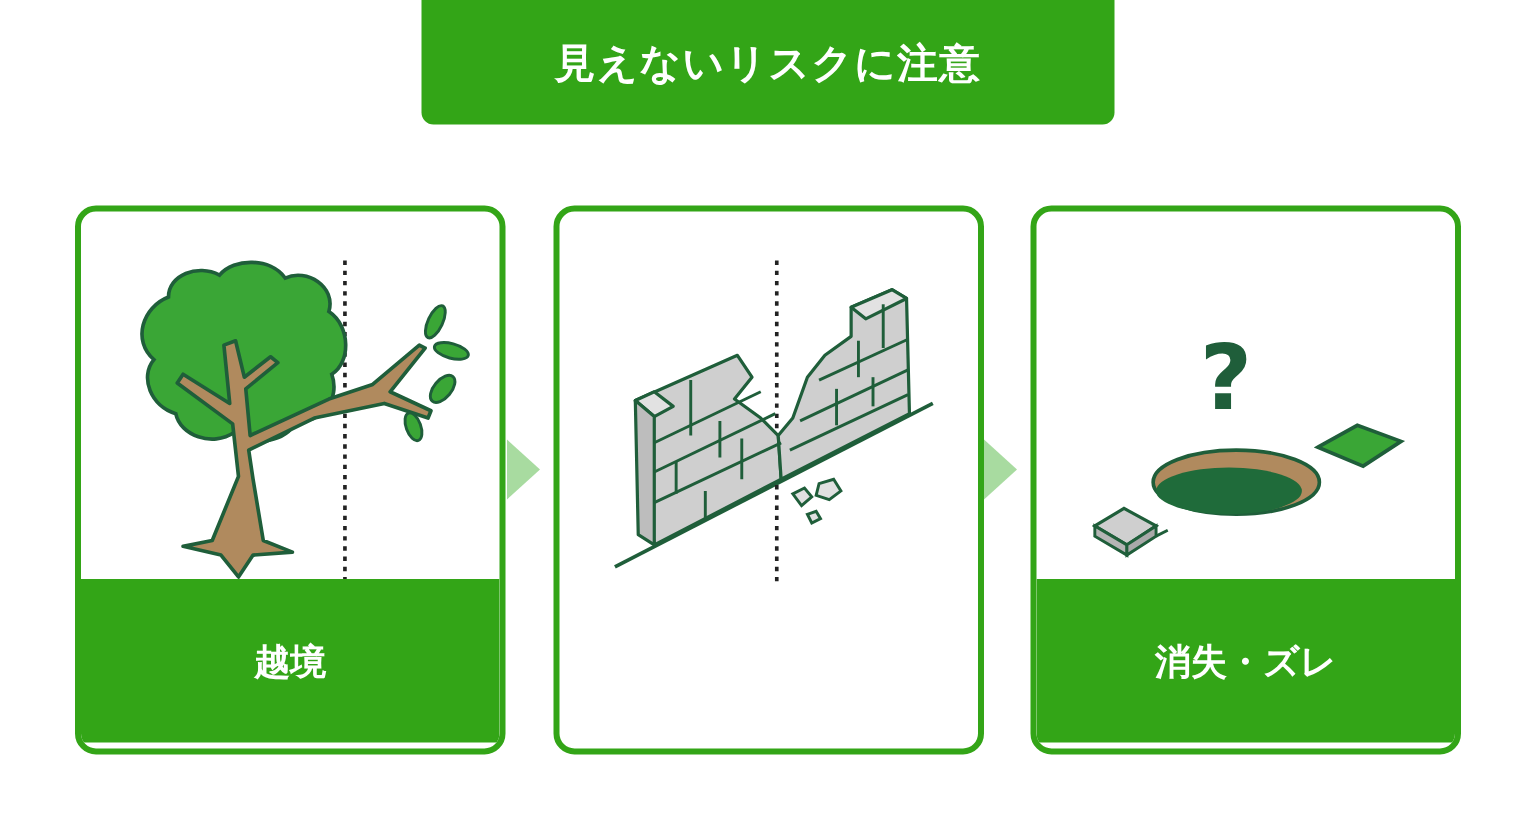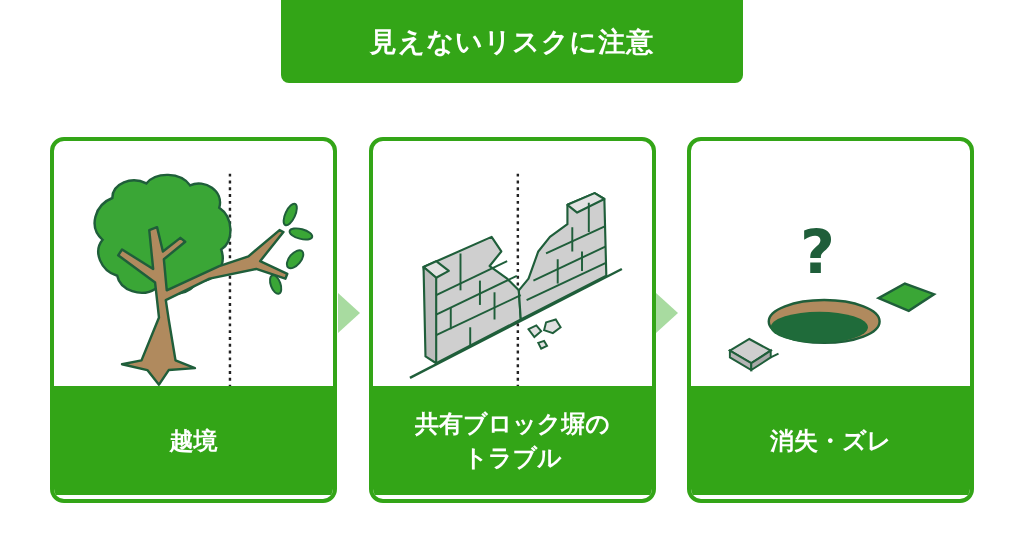--- a/index.html
+++ b/index.html
@@ -112,24 +112,20 @@
         <line x1="215" y1="110" x2="215" y2="130"></line>
       </g>
 
       <g fill="#e0e0e0" stroke="#1f5e3a" stroke-width="2">
         <path d="M160,190 L168,186 L173,192 L166,198 Z"></path>
         <path d="M178,183 L188,180 L193,188 L185,194 L176,191 Z"></path>
         <path d="M170,204 L176,202 L179,207 L173,210 Z"></path>
       </g>
     </svg>
   </div>
-  <div class="caption">
-    <span>共有ブロック塀の</span>
-    <span>トラブル</span>
-  </div>
 </div>
 
 <div class="arrow" style="left:656px;"></div>
 
 <div class="card" style="left:687px;">
   <div class="illus">
     <svg viewBox="0 0 287 253">
 
       <text x="130" y="132" font-size="62" font-weight="bold" fill="#1f5e3a" text-anchor="middle" font-family="DejaVu Sans, sans-serif">?</text>
 

